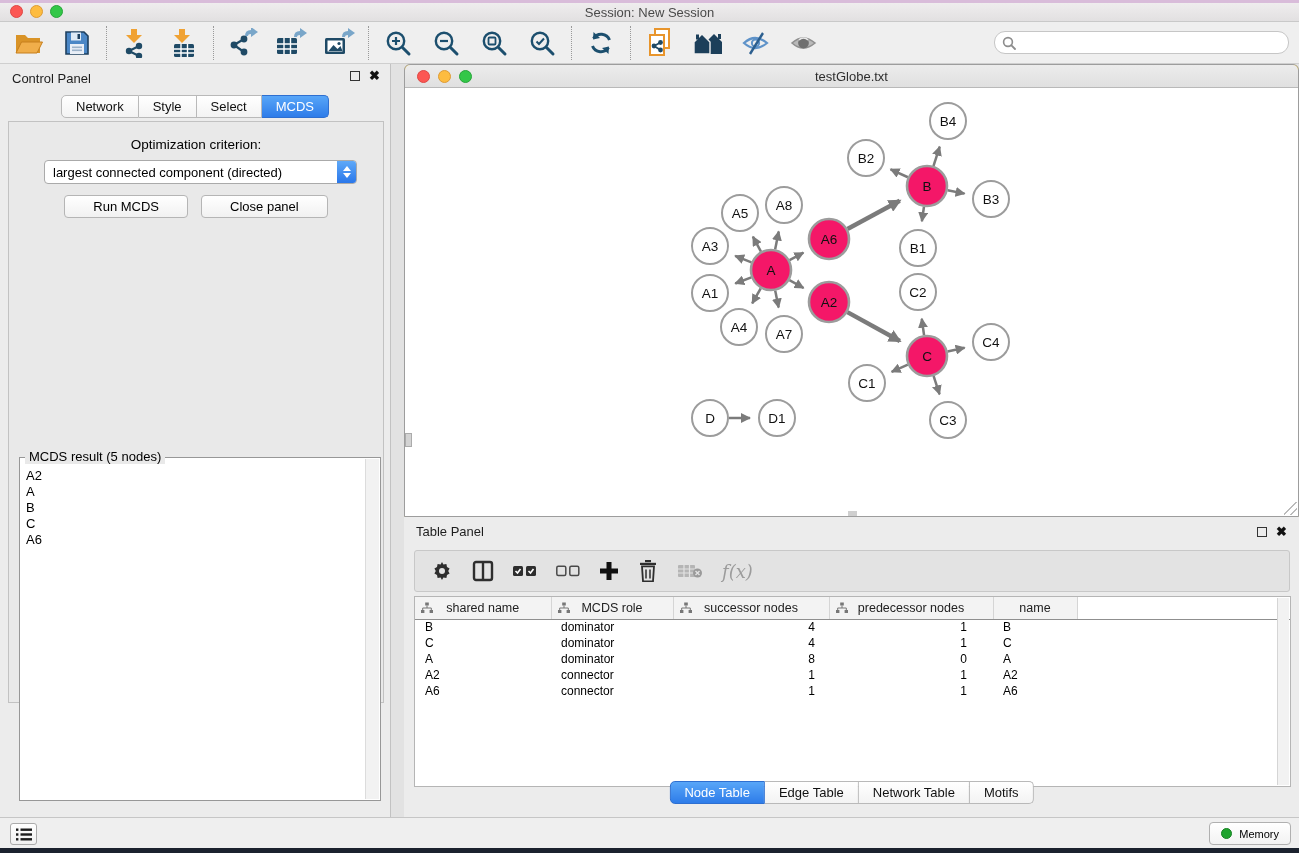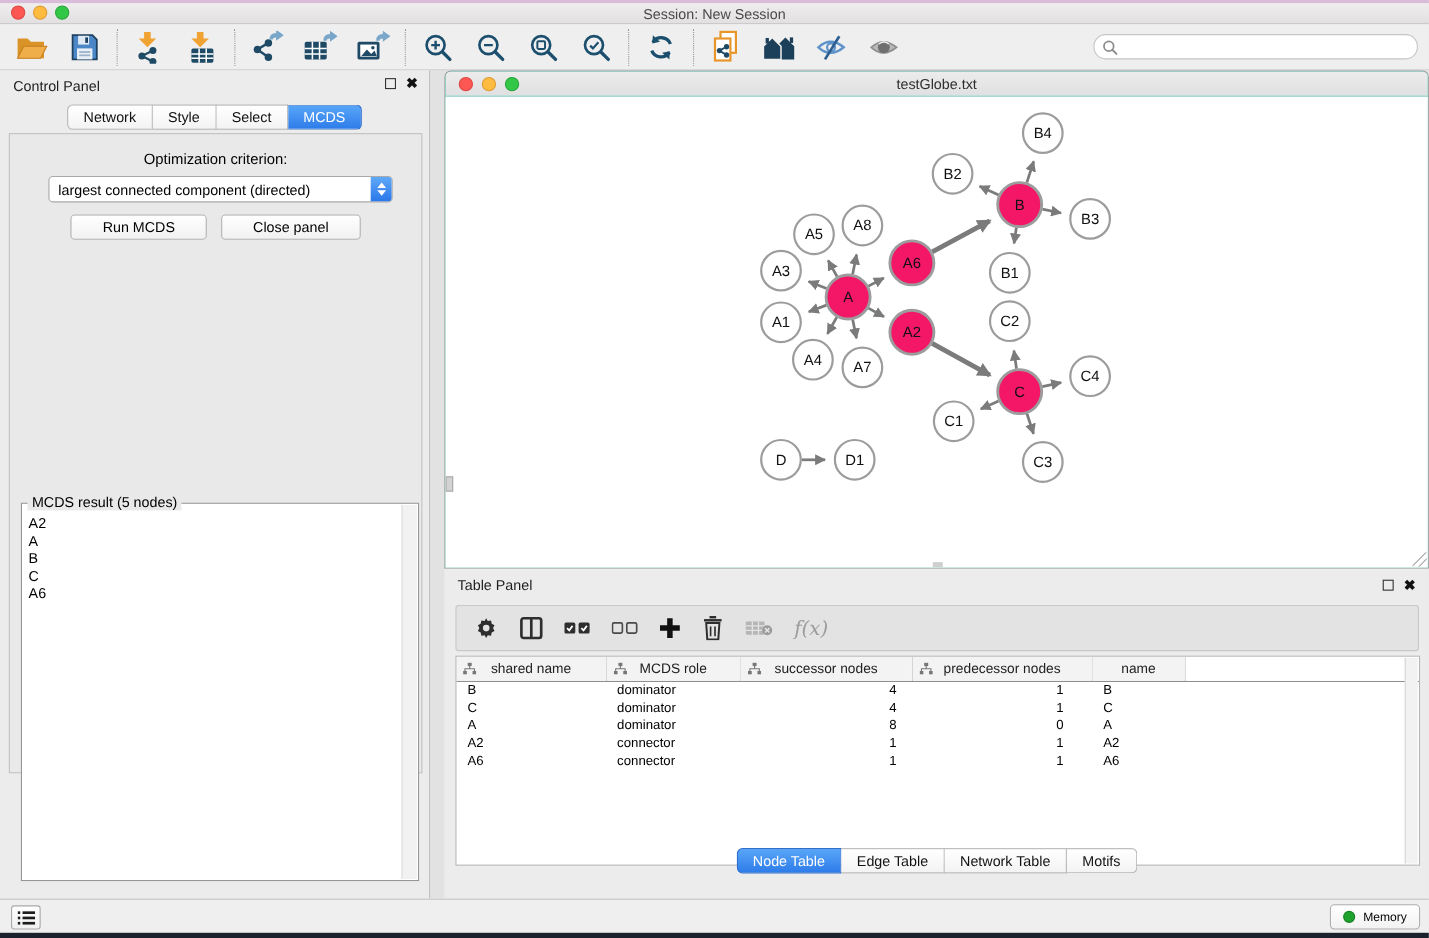--- a/index.html
+++ b/index.html
@@ -60,21 +60,21 @@
          height:23px; font-size:13px; color:#000; padding:0 28px; cursor:pointer; font-family:inherit; }
 
   .groupbox { position:absolute; left:10px; top:335px; width:362px; height:344px; background:#fff;
               border:1px solid #979797; }
   .groupbox-label { position:absolute; top:-9px; left:5px; background:#e9e9e9; padding:0 4px; font-size:13px; color:#000; }
   .mcds-list { position:absolute; left:2px; top:10px; right:16px; bottom:2px; overflow:hidden; }
   .mcds-item { font-size:13px; color:#000; line-height:16px; padding-left:4px; }
   .v-scroll { position:absolute; right:1px; top:1px; bottom:1px; width:14px; background:#f2f2f2; border-left:1px solid #dcdcdc; cursor:pointer; }
 
   
-  .net-window { position:absolute; left:404px; top:64px; width:895px; height:453px; background:#5eead4;
+  .net-window { position:absolute; left:404px; top:64px; width:895px; height:453px; background:#eab308;
                 border:1px solid #9d9d9d; border-radius:6px 6px 0 0; }
   .net-titlebar { position:relative; height:23px; background:linear-gradient(#ececec,#e0e0e0);
                   border-bottom:1px solid #b9b9b9; border-radius:5px 5px 0 0;
                   display:flex; align-items:center; justify-content:center; }
   .net-titlebar .title { font-size:13px; color:#2e2e2e; }
   .net-lights { position:absolute; left:12px; top:5px; display:flex; gap:8px; }
   .net-canvas { position:relative; width:893px; height:428px; background:#fff; overflow:hidden; }
   .splitter-mark { position:absolute; left:0; top:345px; width:7px; height:14px; background:#d3d3d3; border:1px solid #ababab; cursor:ew-resize; }
   .hscroll-stub { position:absolute; left:443px; bottom:0; width:9px; height:5px; background:#cfcfcf; cursor:pointer; }
   .resize-grip { position:absolute; right:1px; bottom:1px; width:13px; height:13px; cursor:nwse-resize;
@@ -97,21 +97,21 @@
   table.nodetable th { height:22px; background:#f3f3f3; font-weight:normal; font-size:12.5px; color:#222;
                        border-right:1px solid #d5d5d5; border-bottom:1px solid #8f8f8f; text-align:center; position:relative; }
   table.nodetable th.filler { background:#fff; border-right:none; }
   table.nodetable th .hier { position:absolute; left:6px; top:5px; }
   table.nodetable td { height:16px; font-size:12px; color:#000; white-space:nowrap; }
   table.nodetable td:nth-child(1), table.nodetable td:nth-child(2) { padding-left:10px; text-align:left; }
   table.nodetable td:nth-child(3) { padding-right:14px; text-align:right; }
   table.nodetable td:nth-child(4) { padding-right:26px; text-align:right; }
   table.nodetable td:nth-child(5) { padding-left:10px; text-align:left; }
   .tp-vscroll { position:absolute; right:1px; top:1px; bottom:1px; width:12px; background:#f2f2f2; border-left:1px solid #d5d5d5; cursor:pointer; }
-  .tp-tabs { position:absolute; bottom:23px; left:50%; transform:translateX(-50%);margin-top:36px; }
+  .tp-tabs { position:absolute; bottom:13px; left:50%; transform:translateX(-50%);margin-top:36px; }
 
   
   .statusbar { position:absolute; left:0; top:817px; width:1299px; height:31px; background:#efefef; border-top:1px solid #c6c6c6; }
   .list-btn { position:absolute; left:10px; top:5px; width:27px; height:22px; background:linear-gradient(#fff,#f0f0f0);
               border:1px solid #ababab; border-radius:3px; display:flex; align-items:center; justify-content:center; cursor:pointer; }
   .memory-btn { position:absolute; right:8px; top:4px; height:23px; background:linear-gradient(#fff,#f2f2f2);
                 border:1px solid #b0b0b0; border-radius:4px; display:flex; align-items:center; gap:7px; padding:0 11px; cursor:pointer; }
   .mem-dot { width:11px; height:11px; border-radius:50%; background:#1fa32e; border:1px solid #168223; }
   .memory-btn span.lbl { font-size:11px; color:#000; }
   .bottom-strip { position:absolute; left:0; top:848px; width:1299px; height:5px; background:#1b222e; }

